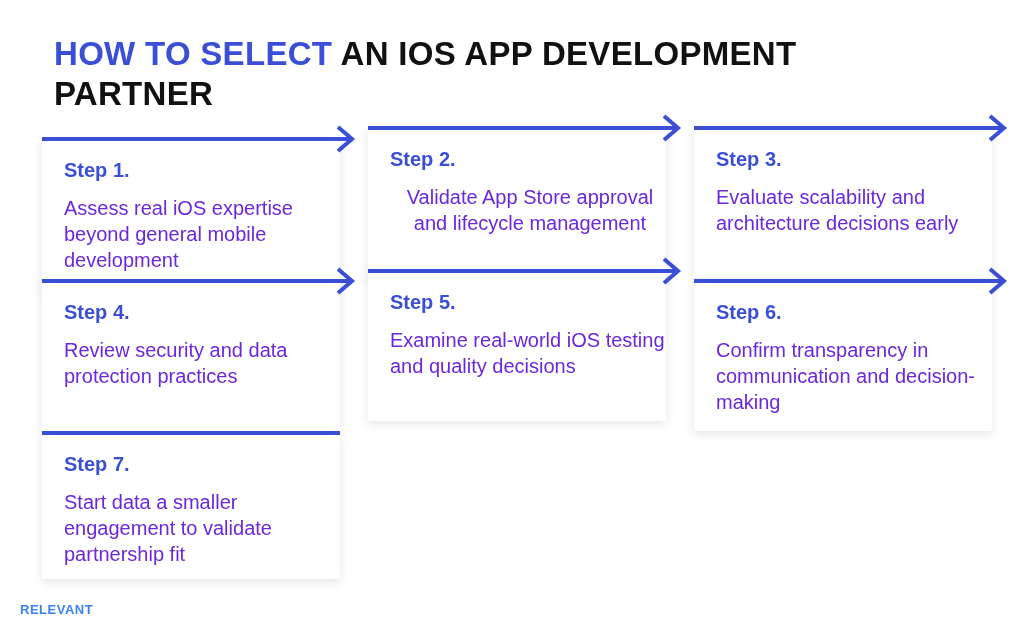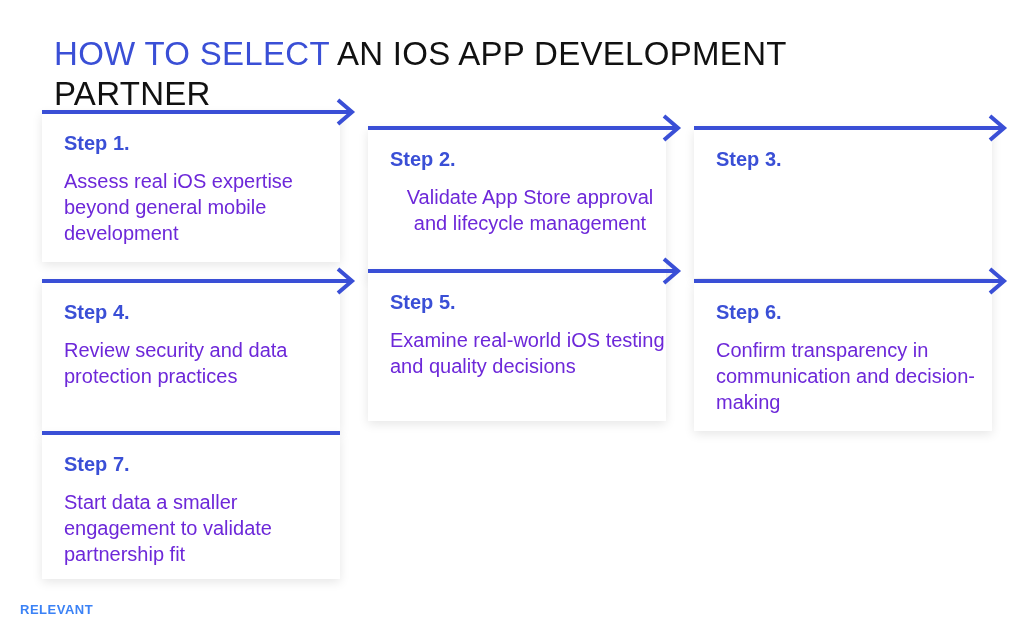--- a/index.html
+++ b/index.html
@@ -1,38 +1,38 @@
 <!DOCTYPE html>
 <html><head>
 <meta charset="utf-8">
 <style>
   html, body { margin:0; padding:0; }
   body { width:1024px; height:630px; background:#ffffff; position:relative; overflow:hidden;
          font-family:"Liberation Sans", sans-serif; }
-  .title { position:absolute; left:54px; top:34px; width:900px; font-size:33px; font-weight:normal;
+  .title { position:absolute; left:54px; top:34px; width:900px; font-size:33px; font-weight:bold;
            line-height:40px; color:#111; letter-spacing:0.3px; }
   .title .accent { color:#3a4fd6; }
   .card { position:absolute; width:298px; background:#fff;
           box-shadow:0 3px 10px rgba(0,0,0,0.10); }
   .card .line { position:absolute; left:0; top:-2px; height:4px; background:#3a4fd6; }
   .card .arrow { position:absolute; top:-14px; width:22px; height:28px; }
   .card .step { position:absolute; left:22px; top:20px; font-size:20px; font-weight:bold; color:#3a4fd6; }
   .card .desc { position:absolute; left:22px; top:56px; width:280px; font-size:20px; line-height:26px; color:#6d28d9; }
   .footer-left { position:absolute; left:20px; top:602px; font-size:13px; font-weight:bold; color:#3b82f6; letter-spacing:0.5px; }
   .footer-right { position:absolute; right:20px; top:628px; font-size:12px; color:#333; }
 </style>
 </head>
 <body>
 
 <div class="title">
   <span class="accent">HOW TO SELECT</span><span> AN IOS APP DEVELOPMENT</span><br>
   <span>PARTNER</span>
 </div>
 
-<div class="card" style="left:42px;top:112px;height:150px;">
+<div class="card" style="left:42px;top:139px;height:150px;">
   <div class="line" style="width:310px;"></div>
   <svg class="arrow" style="left:292px;" viewBox="0 0 22 28">
       <polyline points="4,2 18,14 4,26" fill="none" stroke="#3a4fd6" stroke-width="4"></polyline>
     </svg>
   <div class="step">Step 1.</div>
   <div class="desc">Assess real iOS expertise beyond general mobile development</div>
 </div>
 <div class="card" style="left:368px;top:128px;height:150px;text-align:center;">
   <div class="line" style="width:310px;"></div>
   <svg class="arrow" style="left:292px;" viewBox="0 0 22 28">
@@ -40,20 +40,21 @@
     </svg>
   <div class="step">Step 2.</div>
   <div class="desc">Validate App Store approval and lifecycle management</div>
 </div>
 <div class="card" style="left:694px;top:128px;height:150px;">
   <div class="line" style="width:310px;"></div>
   <svg class="arrow" style="left:292px;" viewBox="0 0 22 28">
       <polyline points="4,2 18,14 4,26" fill="none" stroke="#3a4fd6" stroke-width="4"></polyline>
     </svg>
   <div class="step">Step 3.</div>
+  <div class="desc">Evaluate scalability and architecture decisions early</div>
 </div>
 
 <div class="card" style="left:42px;top:281px;height:150px;">
   <div class="line" style="width:310px;"></div>
   <svg class="arrow" style="left:292px;" viewBox="0 0 22 28">
       <polyline points="4,2 18,14 4,26" fill="none" stroke="#3a4fd6" stroke-width="4"></polyline>
     </svg>
   <div class="step">Step 4.</div>
   <div class="desc">Review security and data protection practices</div>
 </div>

